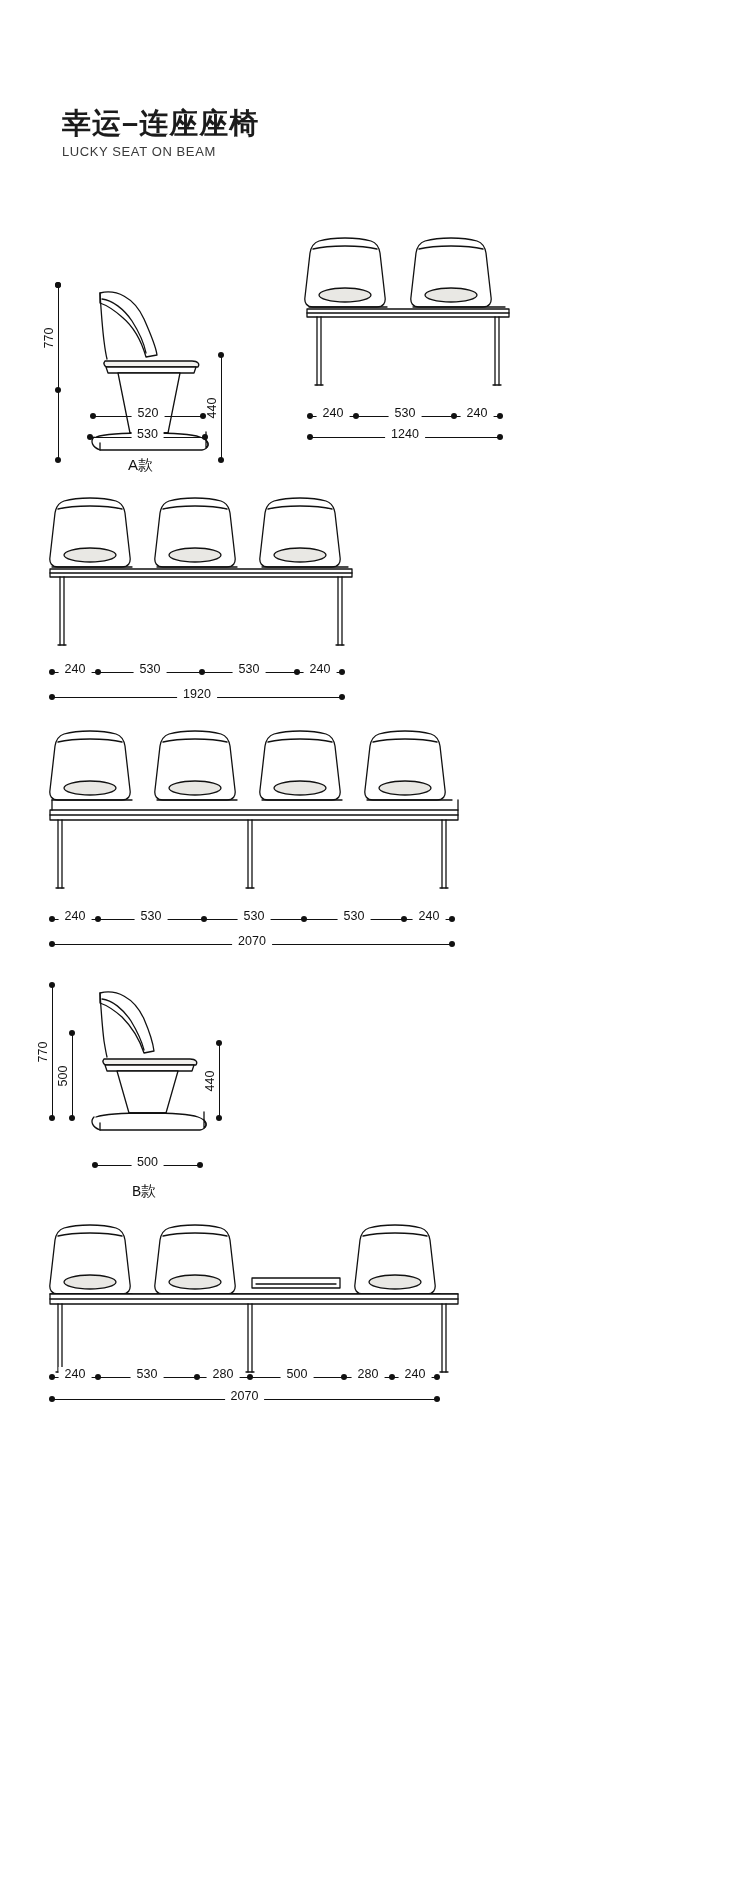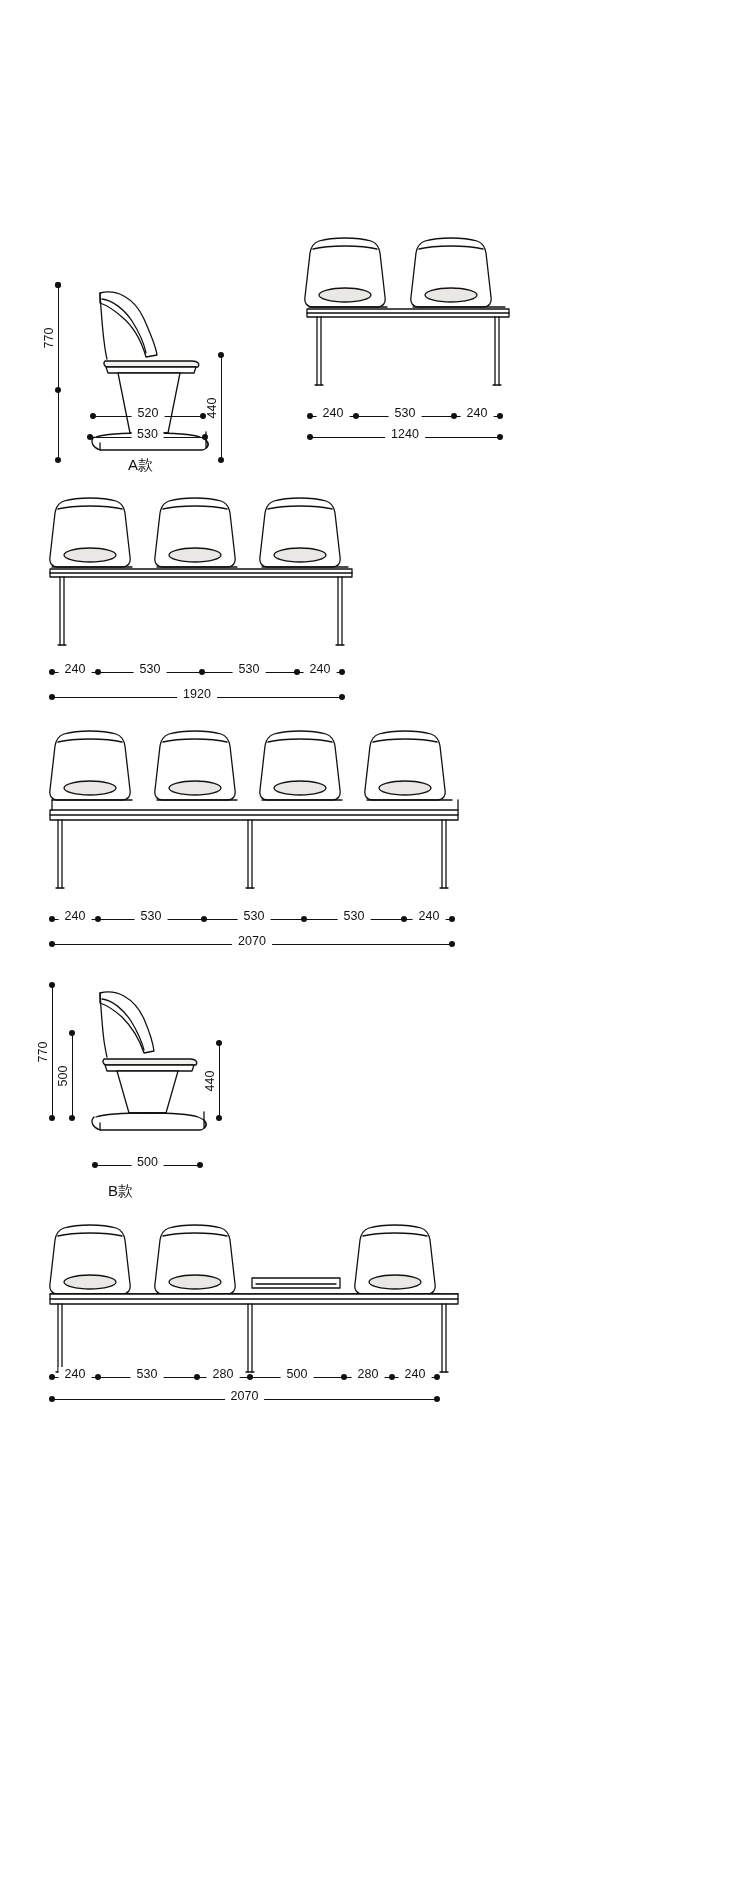--- a/index.html
+++ b/index.html
@@ -125,20 +125,24 @@
     white-space: nowrap;
   }
   svg { display: block; }
   .fig { position: absolute; }
 </style>
 </head>
 <body>
 
 <div class="page">
 
+  <div class="title-block">
+    <div class="title-cn">幸运–连座座椅</div>
+    <div class="title-en">LUCKY SEAT ON BEAM</div>
+  </div>
 
   <div class="fig" style="left:60px; top:285px; width:200px; height:190px;">
     <svg width="200" height="190" viewBox="0 0 200 190">
       <g fill="none" stroke="#111" stroke-width="1.3" stroke-linejoin="round" stroke-linecap="round">
 
         <path d="M40 8 C 56 4, 74 12, 84 34 C 92 52, 96 62, 97 70 L 86 72 C 82 58, 74 42, 62 32 C 54 25, 46 20, 40 18 Z" fill="#ffffff"></path>
 
         <path d="M42 14 C 52 15, 64 24, 72 36 C 79 47, 84 58, 86 68"></path>
         <path d="M40 8 C 41 24, 42 40, 44 56 C 45 64, 46 70, 47 74"></path>
 
@@ -391,21 +395,21 @@
       <div class="cap b"></div>
     <div class="txt">440</div>
   </div>
   <div class="dim-h" style="left:95px; top:1159px; width:105px;">
     <div class="line"></div>
       <div class="cap l"></div>
       <div class="cap r"></div>
     <div class="txt">500</div>
   </div>
 
-  <div class="caption" style="left:108px; top:1182px;">B款</div>
+  <div class="caption" style="left:132px; top:1182px;font-family:Liberation Mono, monospace;">B款</div>
 
   <div class="fig" style="left:40px; top:1222px; width:425px; height:165px;">
     <svg width="425" height="165" viewBox="0 0 425 165">
       <g fill="none" stroke="#111" stroke-width="1.3" stroke-linejoin="round" stroke-linecap="round">
 
         <path d="M24 6 C 38 2, 62 2, 76 6 C 82 8, 84 12, 85 18 L 90 62 C 91 68, 88 72, 82 72 L 18 72 C 12 72, 9 68, 10 62 L 15 18 C 16 12, 18 8, 24 6 Z" fill="#ffffff"></path>
         <path d="M18 14 C 34 10, 66 10, 82 14"></path>
         <ellipse cx="50" cy="60" rx="26" ry="7" fill="#e9e8e4"></ellipse>
 
         <path d="M129 6 C 143 2, 167 2, 181 6 C 187 8, 189 12, 190 18 L 195 62 C 196 68, 193 72, 187 72 L 123 72 C 117 72, 114 68, 115 62 L 120 18 C 121 12, 123 8, 129 6 Z" fill="#ffffff"></path>

